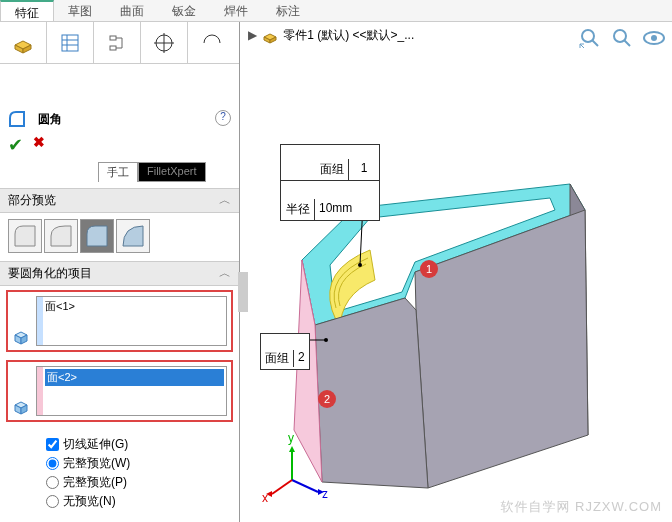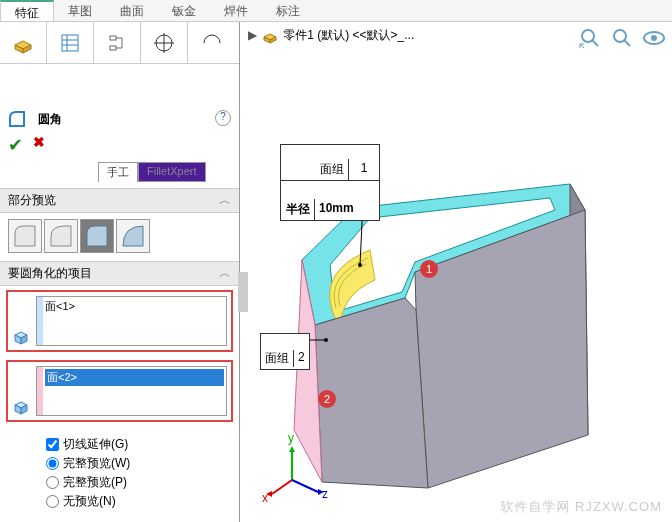--- a/index.html
+++ b/index.html
@@ -11,21 +11,21 @@
   .left { width: 240px; border-right: 1px solid #999; display: flex; flex-direction: column; }
   .iconrow { display: flex; border-bottom: 1px solid #ccc; height: 42px; }
   .iconrow .ibtn { width: 47px; display:flex; align-items:center; justify-content:center; border-right: 1px solid #ccc; }
   .iconrow .ibtn.active { background: #fff; }
   .title-row { display:flex; align-items:flex-end; padding: 4px 8px; gap: 12px; position: relative; margin-top: 42px; }
   .title-row .q { position:absolute; right:8px; top:4px; width:16px;height:16px;border:1px solid #999;border-radius:50%;font-size:10px;text-align:center; color:#35a; }
   .ok-cancel { display:flex; gap:10px; padding: 2px 8px 6px; }
   .ok { color: #1b8a1b; font-size: 18px; }
   .cancel { color: #c00; font-size: 14px; font-weight: bold; }
   .mode-tabs { display:flex; margin-left:50px; margin-bottom: 6px; padding-left: 48px; }
-  .mtab { border:1px solid #999; padding: 2px 8px; font-size:11px; background:#4c1d95; color:#888; }
+  .mtab { border:1px solid #999; padding: 2px 8px; font-size:11px; background:#000000; color:#888; }
   .mtab.active { background:#fff; color:#333; border-bottom:none; }
   .section-hdr { background:#eaeaea; border-top:1px solid #ccc; border-bottom:1px solid #ccc; padding: 3px 8px; display:flex; justify-content:space-between; align-items:center; font-weight: normal; }
   .chev { color:#666; }
   .fillet-types { display:flex; gap:2px; padding: 6px 8px 8px; }
   .ftype { width:34px; height:34px; border:1px solid #999; background:#f3f3f3; display:flex; align-items:center; justify-content:center; }
   .ftype.active { background:#7b7b7b; }
   .items-section { padding: 4px 6px; }
   .item-group { border:2px solid #d44; padding:4px; margin-bottom:8px; display:flex; gap:6px; align-items:flex-end; }
   .item-icon { margin-top: 2px; }
   .item-list { flex:1; border:1px solid #999; height:50px; overflow:hidden; position:relative; }
@@ -260,21 +260,21 @@
         <circle cx="120" cy="215" r="2" fill="#000"></circle>
         <line x1="86" y1="290" x2="62" y2="290" stroke="#000"></line>
         <circle cx="86" cy="290" r="2" fill="#000"></circle>
       </svg>
 
       <div class="callout" style="left:40px; top:94px; width:100px; flex-direction:column; padding:0;">
         <div style="display:flex; border-bottom:1px solid #333;">
           <div class="cell" style="flex:1; text-align:right; padding:2px 4px;">面组</div>
           <div class="cell" style="width:30px; text-align:center; padding:2px;">1</div>
         </div>
-        <div style="display:flex;font-weight:bold;">
+        <div style="display:flex;">
           <div class="cell" style="width:34px; text-align:right; padding:2px 4px;">半径</div>
           <div class="cell" style="flex:1; padding:2px 4px;">10mm</div>
         </div>
       </div>
 
       <div class="callout" style="left:20px; top:283px;">
         <div class="cell">面组</div>
         <div class="cell">2</div>
       </div>
 

